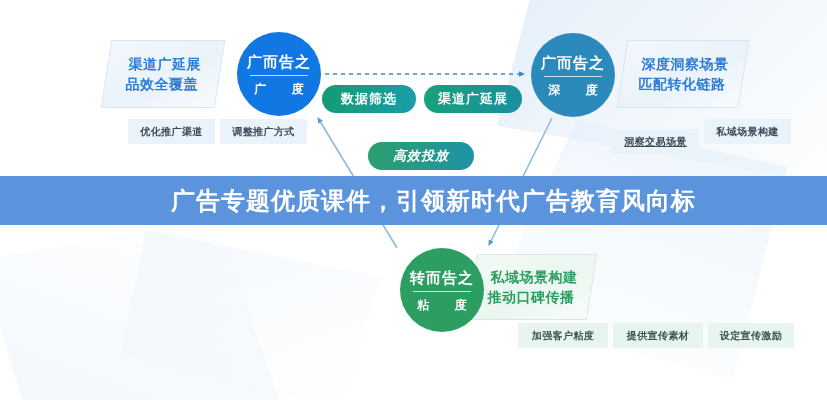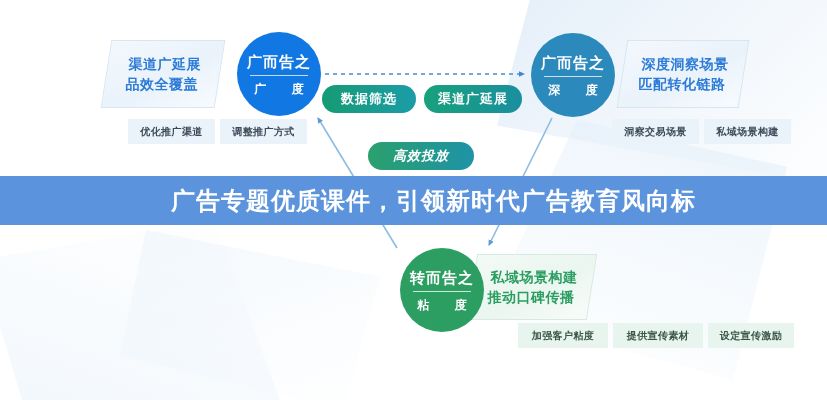--- a/index.html
+++ b/index.html
@@ -107,21 +107,21 @@
     white-space:nowrap;
     background:#eaf2fa;
     color:#3c4a58;
     height:25px;
     margin-left:40px;
   }
   .chip.green{background:#e8f4ee;color:#3a5548;}
 
   #chip-l1{left:88px;top:119px;width:87px;}
   #chip-l2{left:180px;top:119px;width:87px;}
-  #chip-r1{left:572px;top:119px;width:87px;}
+  #chip-r1{left:572px;top:129px;width:87px;text-decoration:underline;}
   #chip-r2{left:664px;top:119px;width:87px;}
   #chip-b1{left:478px;top:323px;width:90px;}
   #chip-b2{left:573px;top:323px;width:90px;}
   #chip-b3{left:668px;top:323px;width:86px;}
 
   
   .pill{
     position:absolute;
     box-sizing:border-box;
     height:28px;

